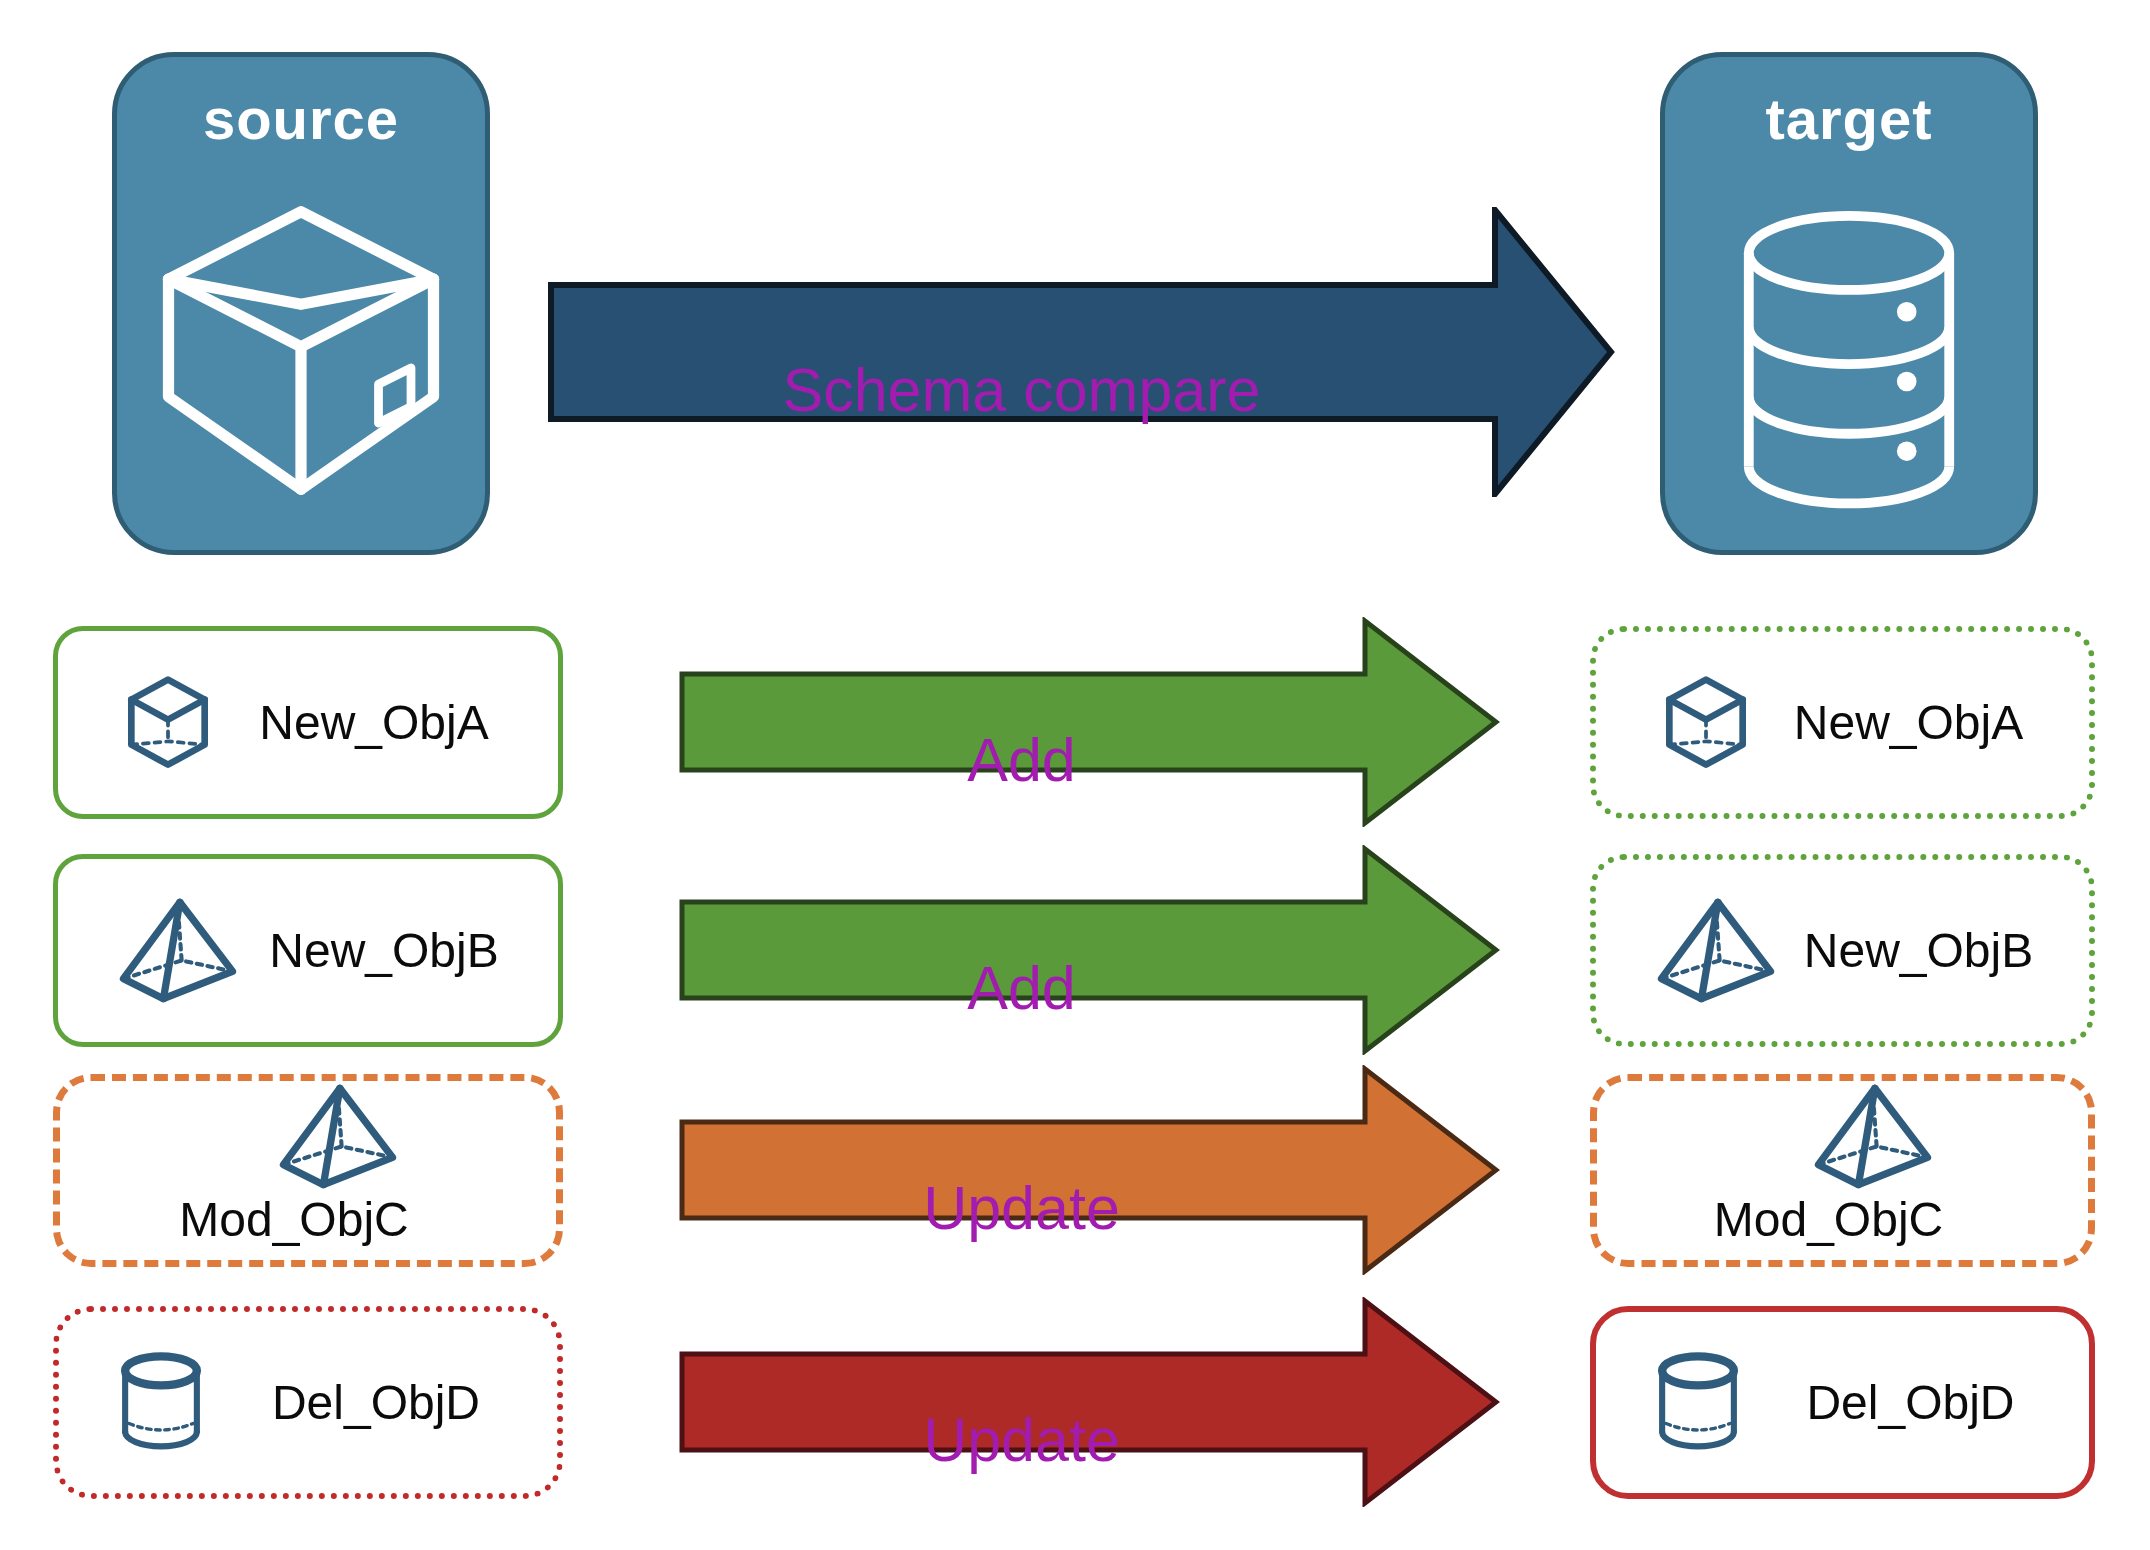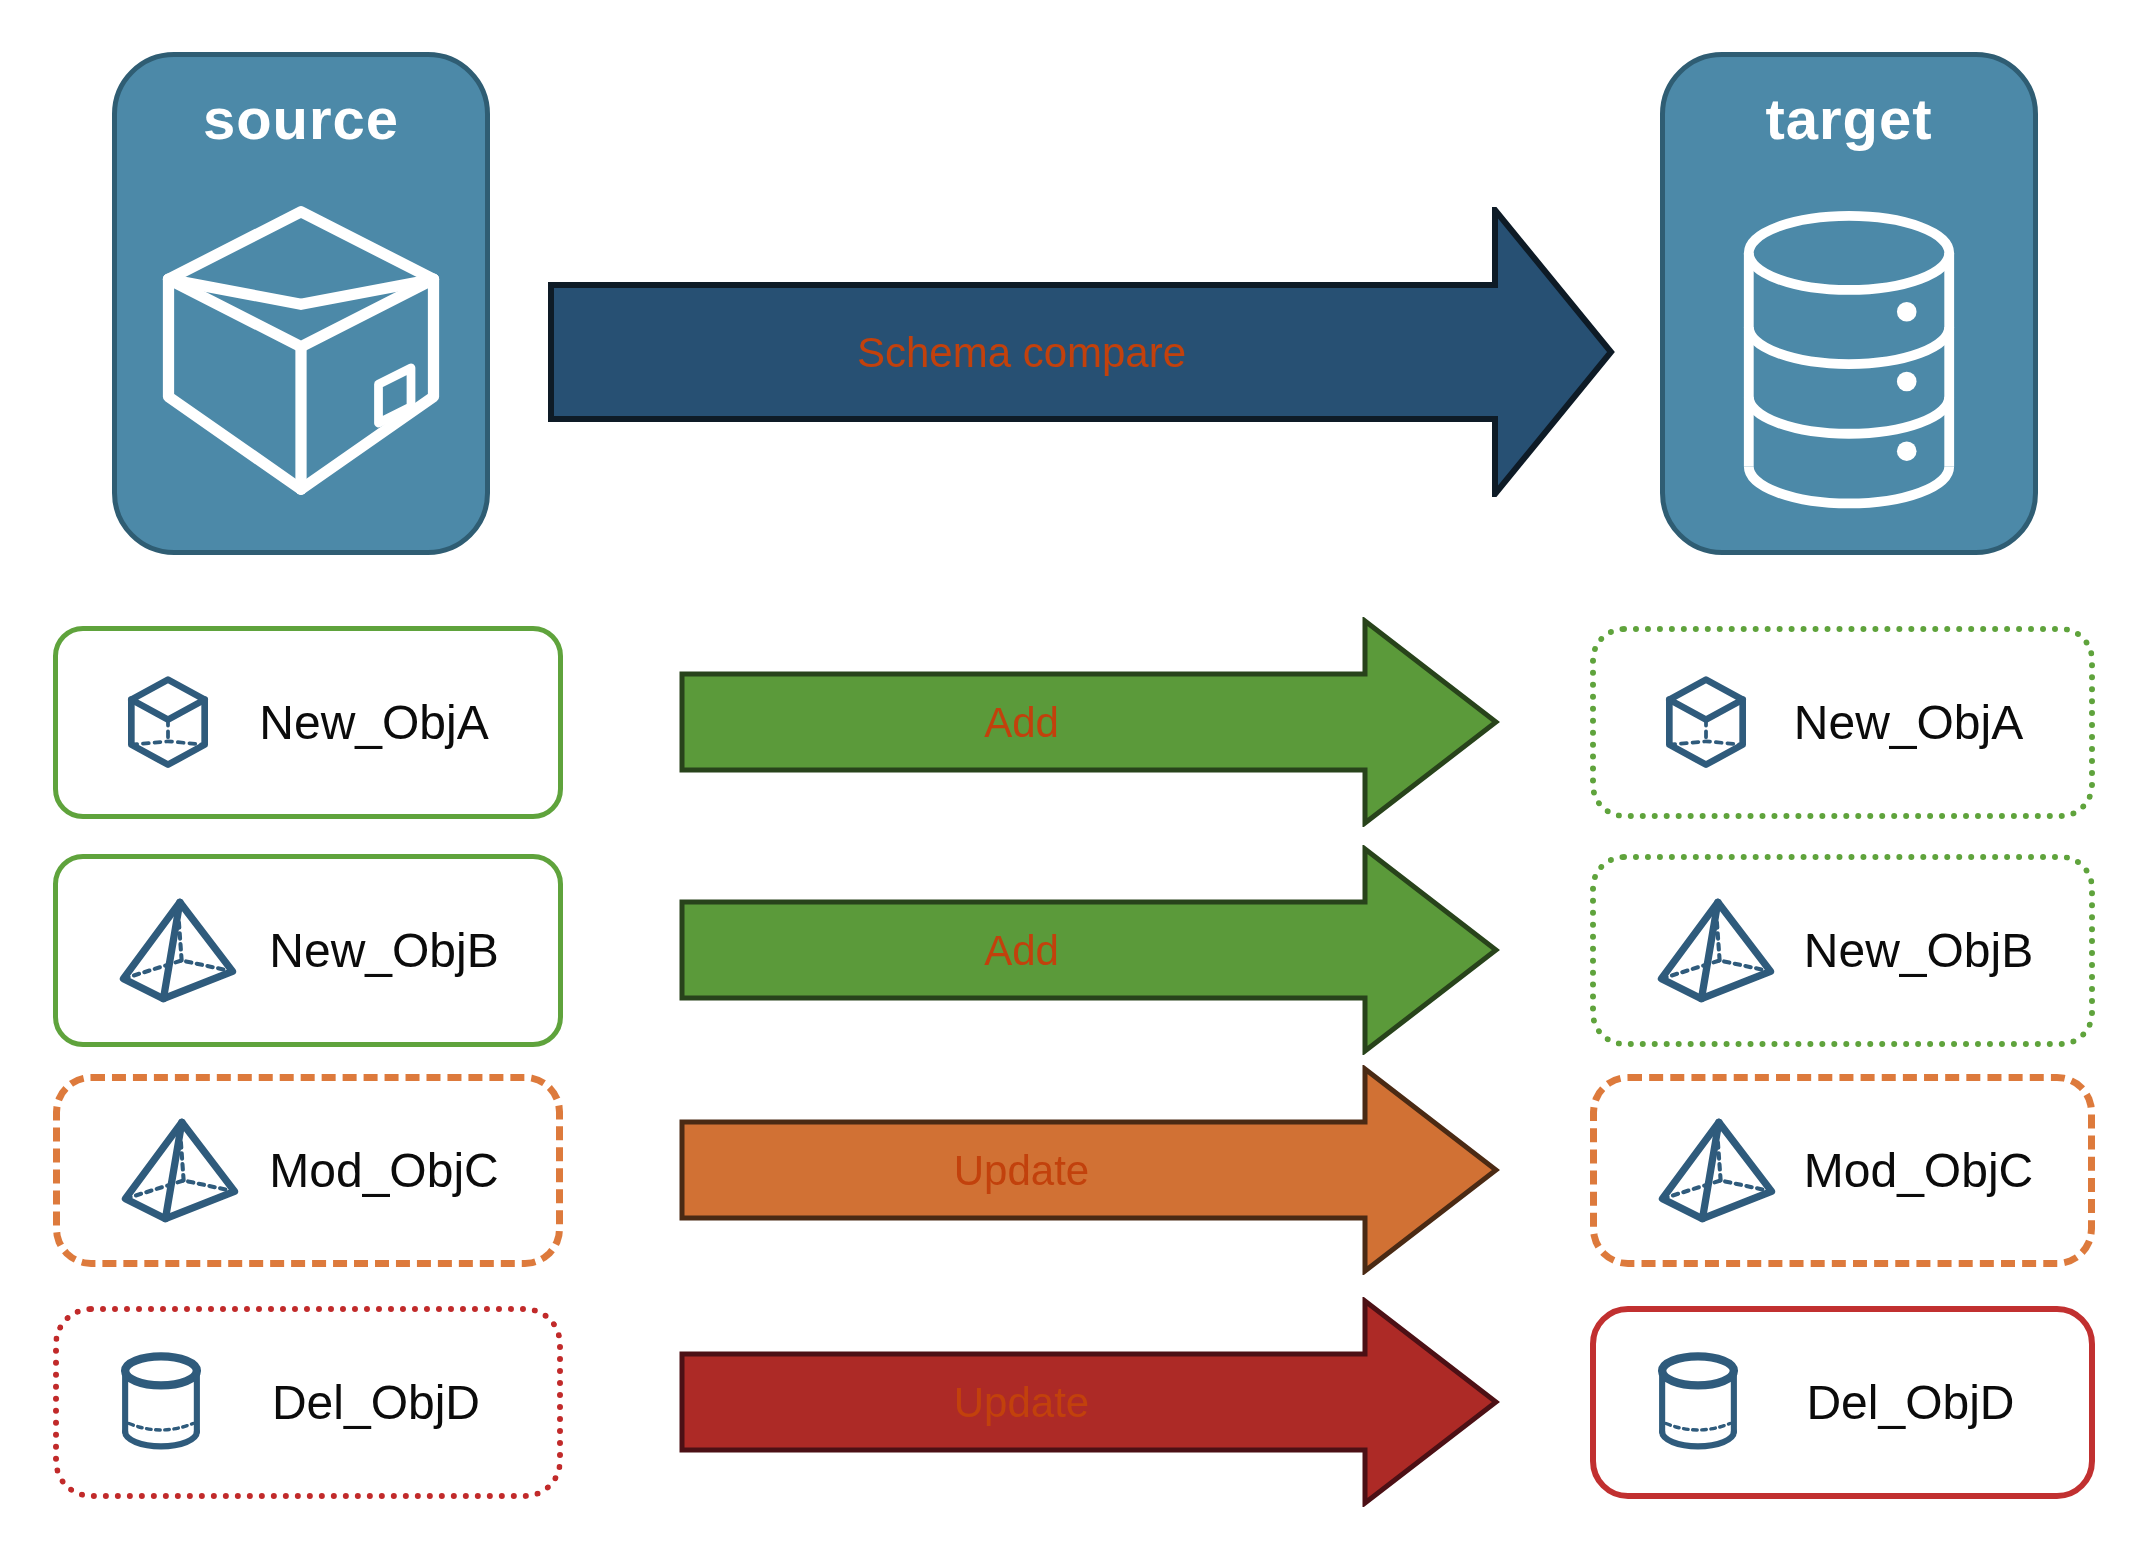--- a/index.html
+++ b/index.html
@@ -22,38 +22,38 @@
     font-size:58px; font-weight:700; letter-spacing:1px;
   }
   .panel-icon { position:absolute; left:50%; transform:translateX(-50%); }
   .panel.source .panel-icon { top:138px; }
   .panel.target .panel-icon { top:148px; }
 
   
   .arrow-svg { position:absolute; }
   .arrow-label {
     position:absolute; display:flex; align-items:center; justify-content:center;
-    color:#c2410c; font-size:42px; height:62px; pointer-events:none;
+    color:#a21caf; font-size:61px; height:62px; pointer-events:none;margin-top:37px;
   }
   .fill-navy   { fill:#275073; stroke:#0E1B26; }
   .fill-green  { fill:#5B9A3A; stroke:#28431B; }
   .fill-orange { fill:#D17134; stroke:#4A2A14; }
   .fill-red    { fill:#AD2A26; stroke:#4C1015; }
 
   
   .card {
     position:absolute; height:193px; background:#ffffff;
     border-radius:30px; box-sizing:border-box;
     display:flex; align-items:center;
   }
   .card.left  { left:53px;  width:510px; }
   .card.right { left:1590px; width:505px; }
   .row-0 { top:626px; }
   .row-1 { top:854px; }
-  .row-2 { top:1074px; }
+  .row-2 { top:1074px;flex-direction:column; }
   .row-3 { top:1306px;gap:20px; }
 
   .b-solid-green  { border:5px solid #5FA33C; }
   .b-dotted-green { border:6px dotted #5FA33C; border-radius:34px; }
   .b-dashed-orange{ border:7px dashed #DD7A3C; border-radius:38px; }
   .b-dotted-red   { border:6px dotted #C12A2A; border-radius:38px; }
   .b-solid-red    { border:6px solid #C13030; border-radius:38px; }
 
   .card-icon { margin-left:60px; flex:0 0 auto; display:flex; align-items:center; }
   .card-label {

